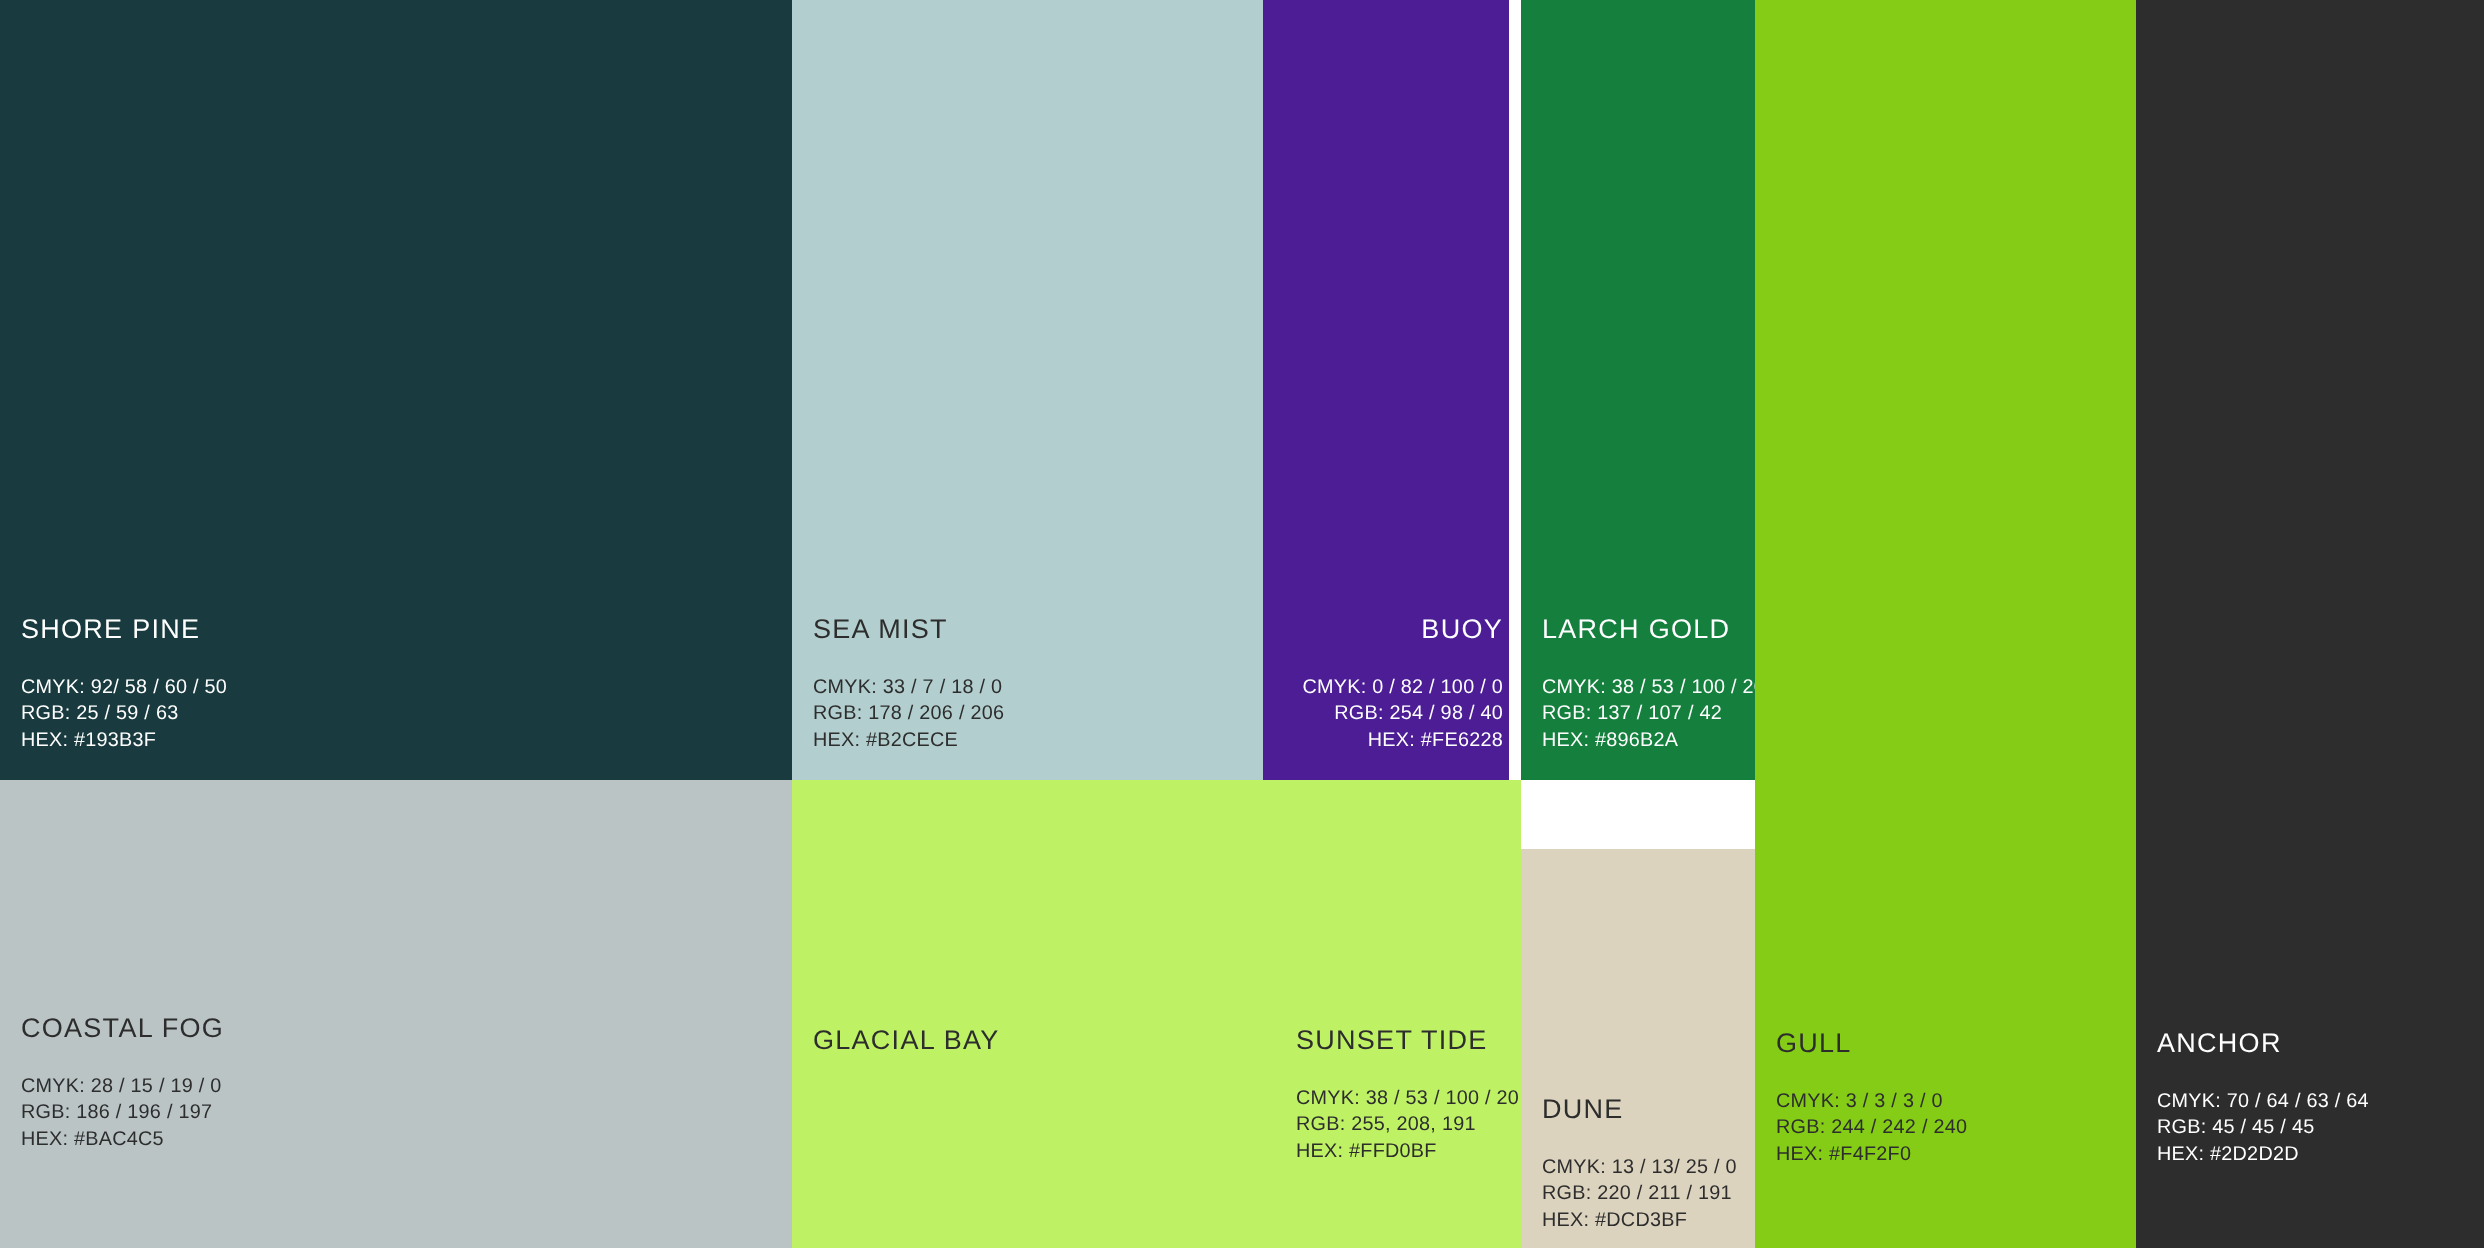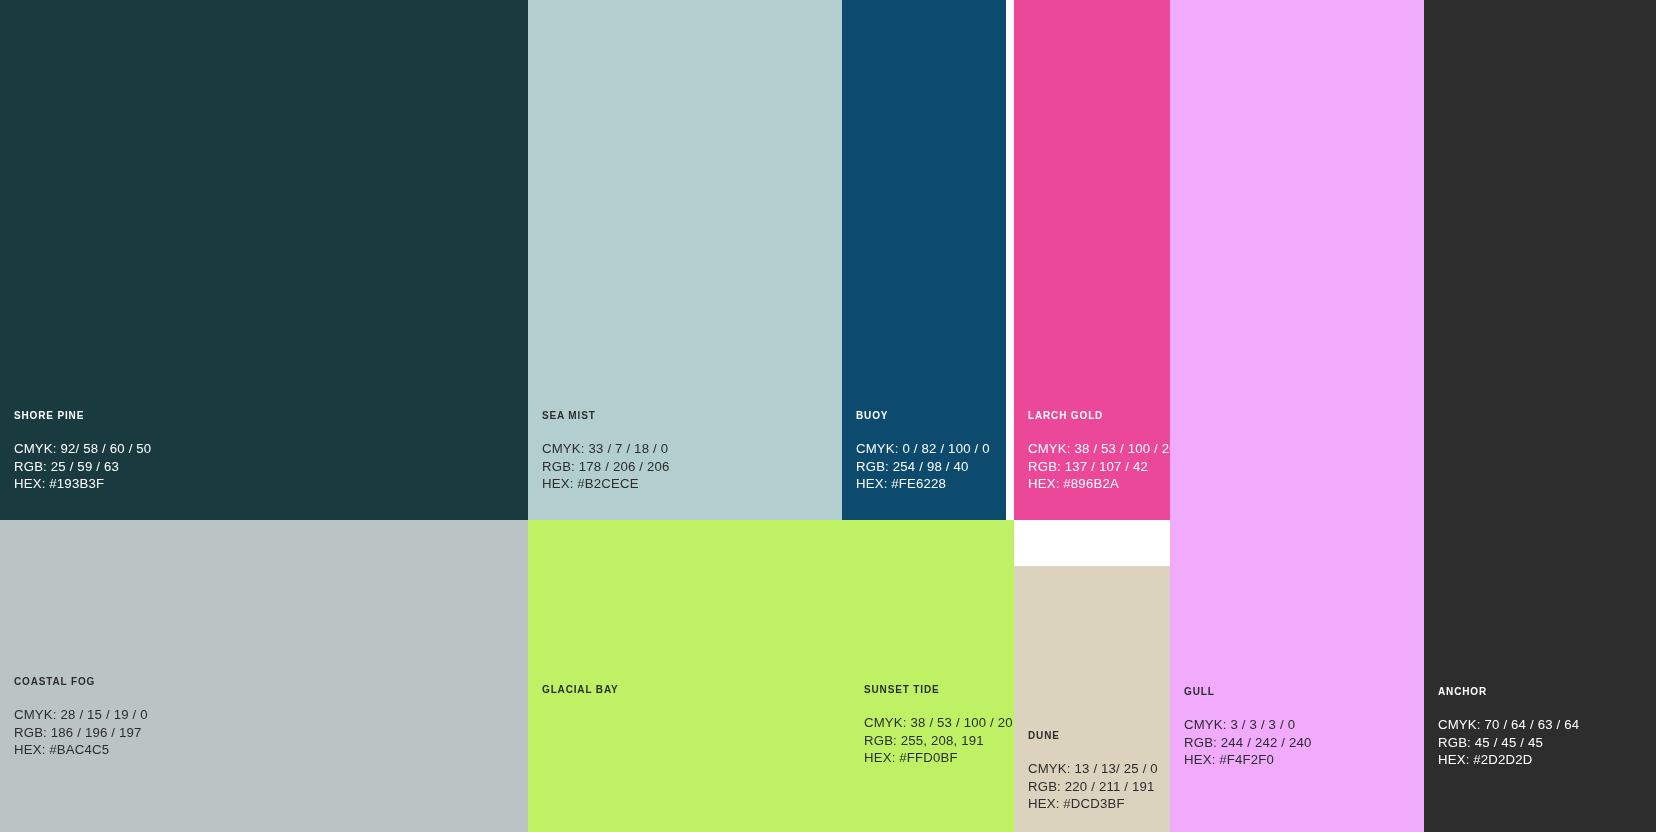--- a/index.html
+++ b/index.html
@@ -17,23 +17,23 @@
   .swatch {
     position:absolute;
     overflow:hidden;
   }
   .swatch-inner {
     position:absolute;
     left:14px;
     right:4px;
   }
   .swatch-name {
-    font-size:10px;
+    font-size:18px;
     letter-spacing:0.85px;
-    font-weight:700;
+    font-weight:400;
     line-height:1.1;
     white-space:nowrap;
   }
   .swatch-specs {
     margin-top:19px;
     font-size:13.2px;
     line-height:17.6px;
     letter-spacing:0.18px;
     white-space:nowrap;
   }
@@ -56,31 +56,31 @@
     <div class="swatch" style="left: 528px; top: 0px; width: 322px; height: 520px; background: rgb(178, 206, 206); color: rgb(45, 45, 45);">
       <div class="swatch-inner" style="top: 410px;">
         <div class="swatch-name">SEA MIST</div>
         <div class="swatch-specs">
           <span class="spec-line">CMYK: 33 / 7 / 18 / 0</span>
           <span class="spec-line">RGB: 178 / 206 / 206</span>
           <span class="spec-line">HEX: #B2CECE</span>
         </div>
       </div>
     </div>
-    <div class="swatch" style="left: 842px; top: 0px; width: 164px; height: 520px; background: #0c4a6e; color: rgb(255, 255, 255);">
+    <div class="swatch" style="left: 842px; top: 0px; width: 164px; height: 520px; background: #4c1d95; color: rgb(255, 255, 255); text-align: right;">
       <div class="swatch-inner" style="top: 410px;">
         <div class="swatch-name">BUOY</div>
         <div class="swatch-specs">
           <span class="spec-line">CMYK: 0 / 82 / 100 / 0</span>
           <span class="spec-line">RGB: 254 / 98 / 40</span>
           <span class="spec-line">HEX: #FE6228</span>
         </div>
       </div>
     </div>
-    <div class="swatch" style="left: 1014px; top: 0px; width: 156px; height: 520px; background: #ec4899; color: rgb(255, 255, 255);">
+    <div class="swatch" style="left: 1014px; top: 0px; width: 156px; height: 520px; background: #15803d; color: rgb(255, 255, 255);">
       <div class="swatch-inner" style="top: 410px;">
         <div class="swatch-name">LARCH GOLD</div>
         <div class="swatch-specs">
           <span class="spec-line">CMYK: 38 / 53 / 100 / 20</span>
           <span class="spec-line">RGB: 137 / 107 / 42</span>
           <span class="spec-line">HEX: #896B2A</span>
         </div>
       </div>
     </div>
     <div class="swatch" style="left: 0px; top: 520px; width: 528px; height: 312px; background: rgb(186, 196, 197); color: rgb(45, 45, 45);">
@@ -111,21 +111,21 @@
     <div class="swatch" style="left: 1014px; top: 520px; width: 156px; height: 312px; background: rgb(220, 211, 191); color: rgb(45, 45, 45); margin-top: 46px;">
       <div class="swatch-inner" style="top: 164px;">
         <div class="swatch-name">DUNE</div>
         <div class="swatch-specs">
           <span class="spec-line">CMYK: 13 / 13/ 25 / 0</span>
           <span class="spec-line">RGB: 220 / 211 / 191</span>
           <span class="spec-line">HEX: #DCD3BF</span>
         </div>
       </div>
     </div>
-    <div class="swatch" style="left: 1170px; top: 0px; width: 254px; height: 832px; background: #f0abfc; color: rgb(45, 45, 45);">
+    <div class="swatch" style="left: 1170px; top: 0px; width: 254px; height: 832px; background: #84cc16; color: rgb(45, 45, 45);">
       <div class="swatch-inner" style="top: 686px;">
         <div class="swatch-name">GULL</div>
         <div class="swatch-specs">
           <span class="spec-line">CMYK: 3 / 3 / 3 / 0</span>
           <span class="spec-line">RGB: 244 / 242 / 240</span>
           <span class="spec-line">HEX: #F4F2F0</span>
         </div>
       </div>
     </div>
     <div class="swatch" style="left: 1424px; top: 0px; width: 232px; height: 832px; background: rgb(45, 45, 45); color: rgb(255, 255, 255);">

